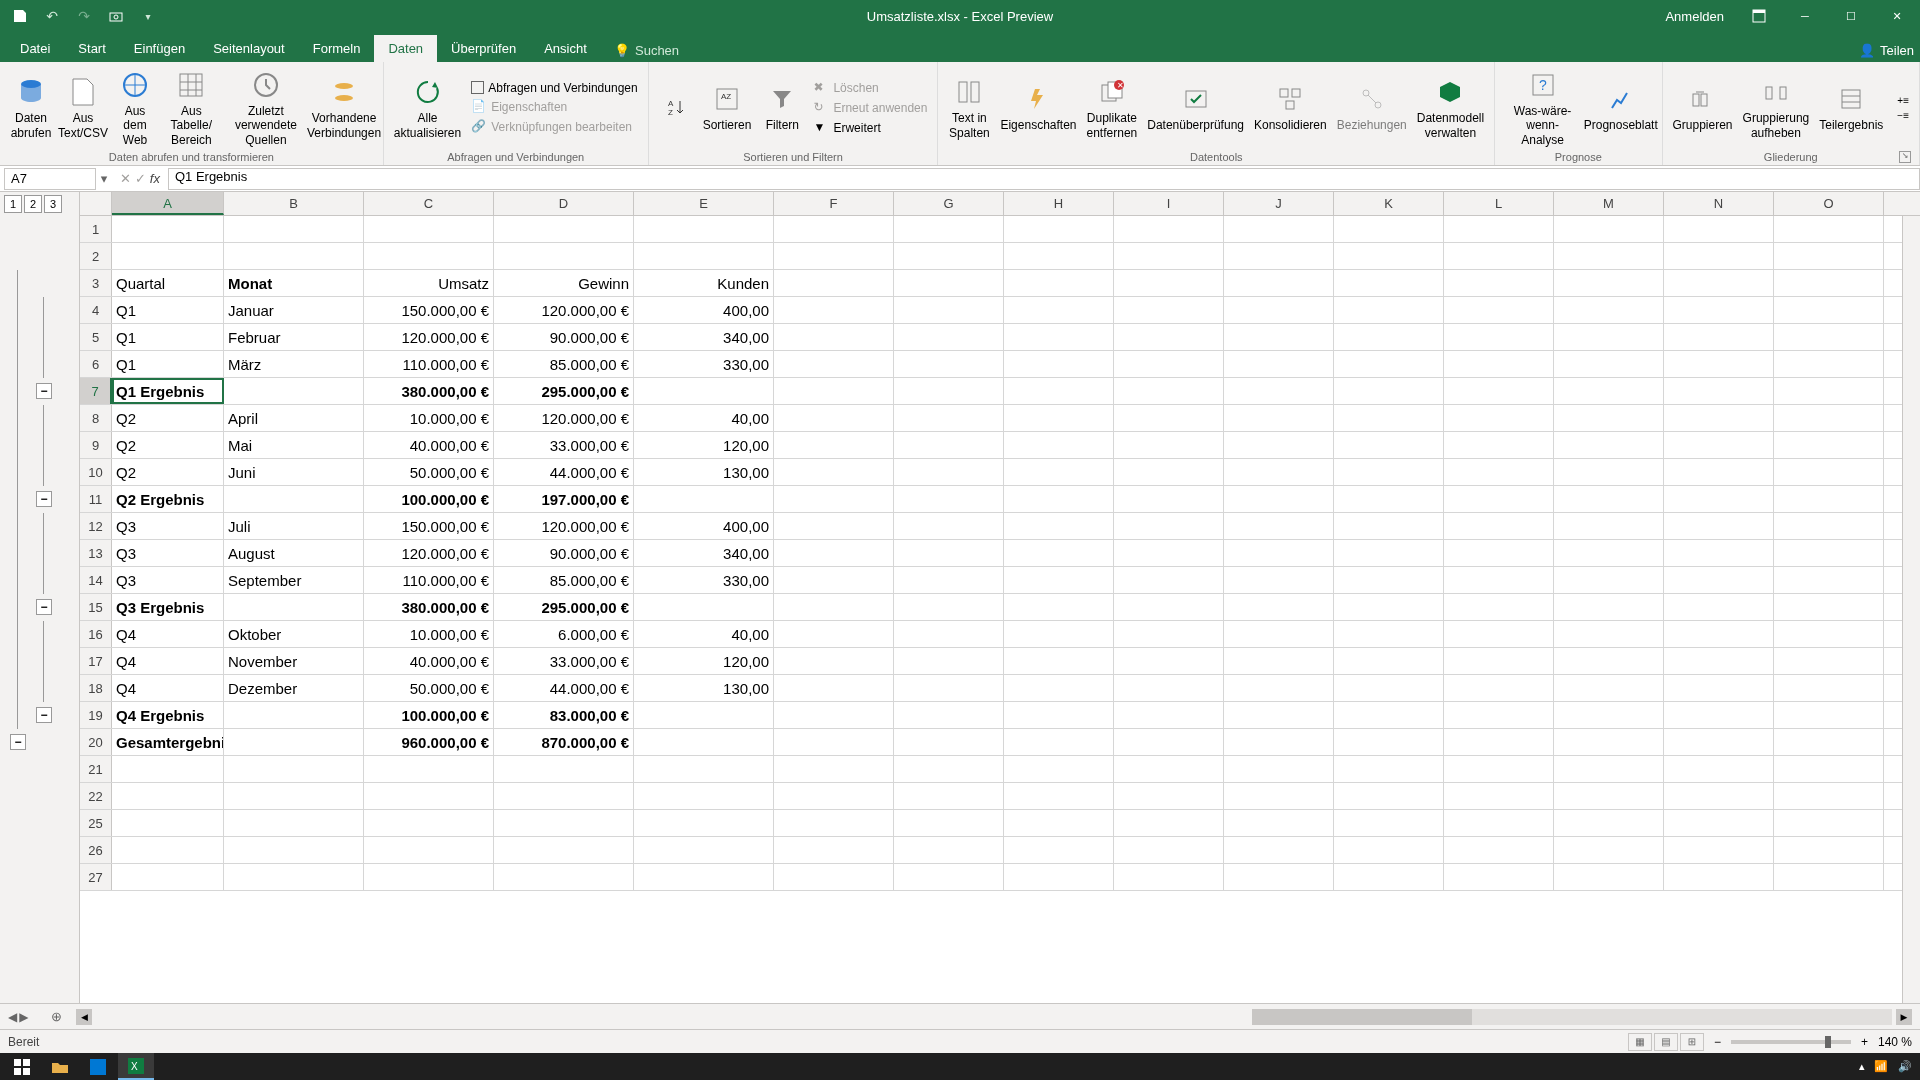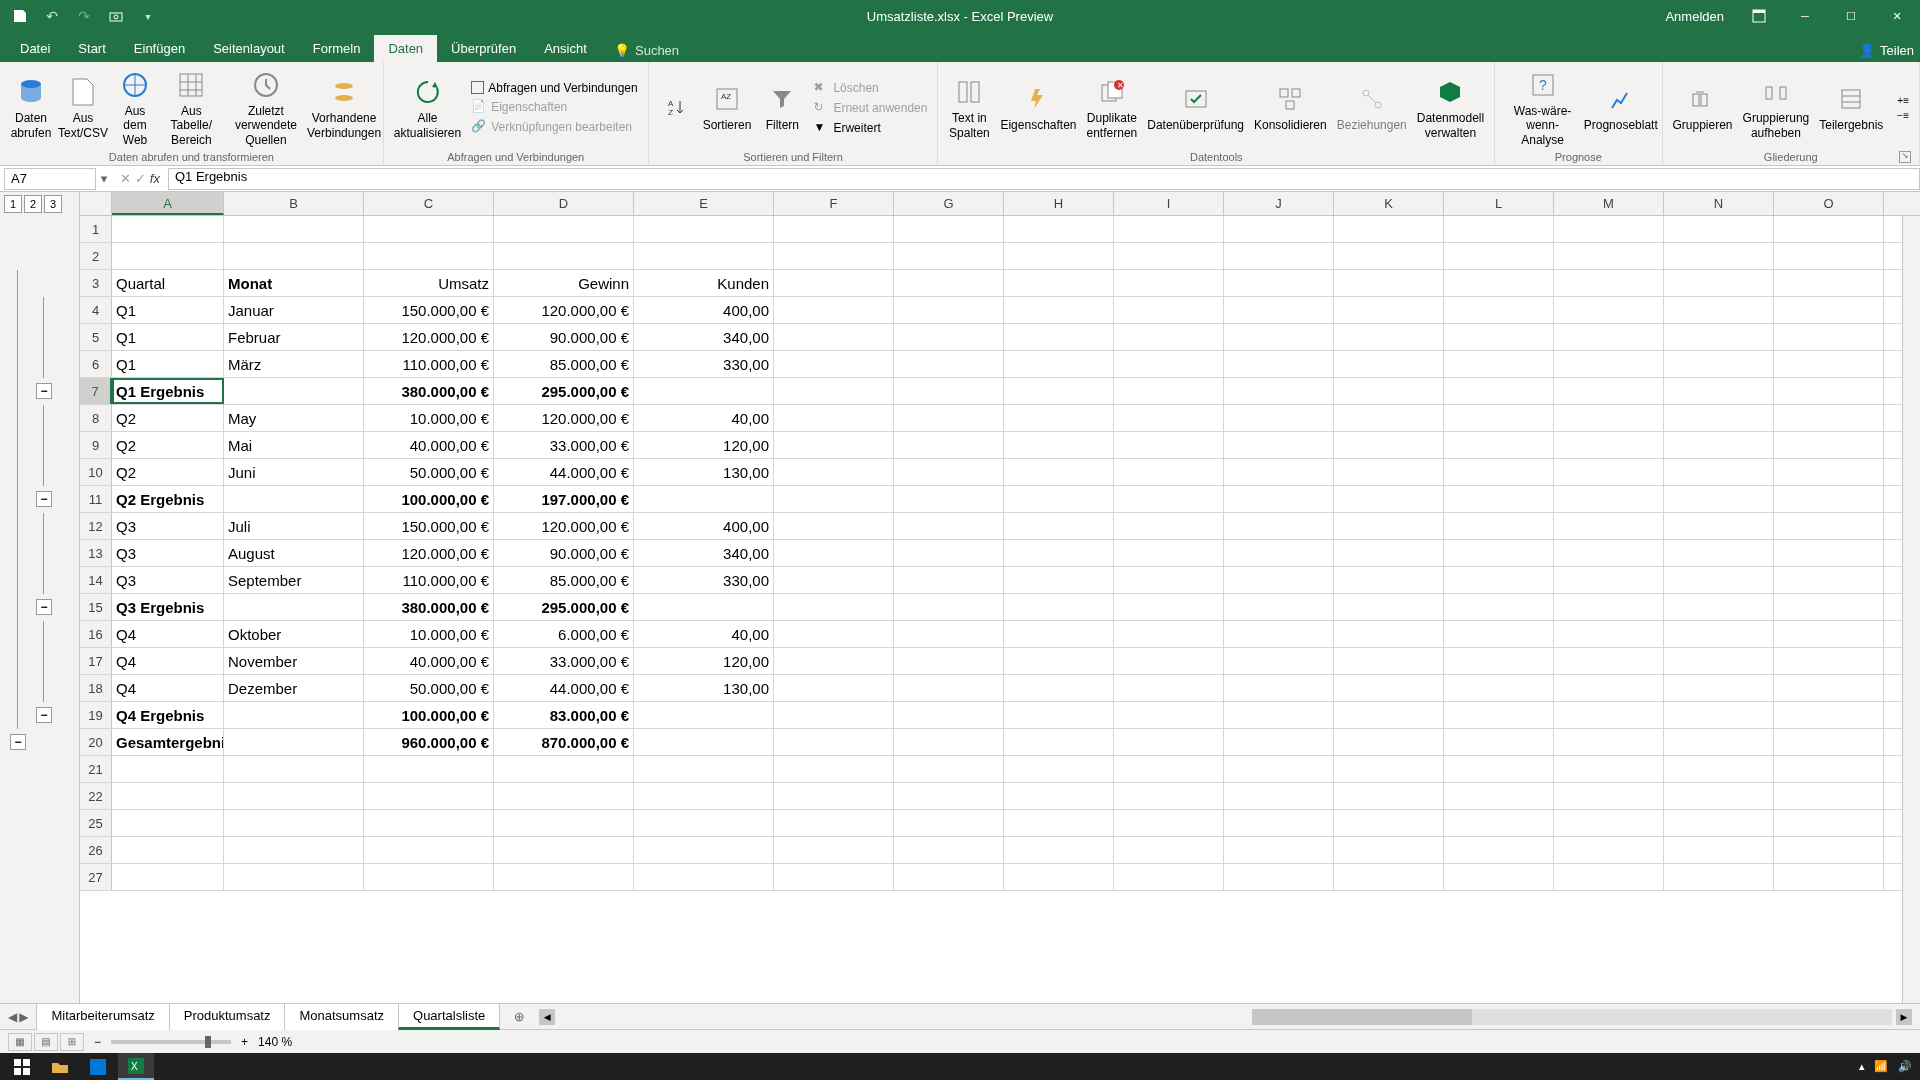--- a/index.html
+++ b/index.html
@@ -615,21 +615,21 @@
           <div class="cell bold" style="width: 110px;"></div>
           <div class="cell bold" style="width: 110px;"></div>
           <div class="cell bold" style="width: 110px;"></div>
           <div class="cell bold" style="width: 110px;"></div>
           <div class="cell bold" style="width: 110px;"></div>
           <div class="cell bold" style="width: 110px;"></div>
         </div>
         <div class="row">
           <div class="row-h">8</div>
           <div class="cell" style="width: 112px;">Q2</div>
-          <div class="cell" style="width: 140px;">May</div>
+          <div class="cell" style="width: 140px;">April</div>
           <div class="cell num" style="width: 130px;">10.000,00 €</div>
           <div class="cell num" style="width: 140px;">120.000,00 €</div>
           <div class="cell num" style="width: 140px;">40,00</div>
           <div class="cell" style="width: 120px;"></div>
           <div class="cell" style="width: 110px;"></div>
           <div class="cell" style="width: 110px;"></div>
           <div class="cell" style="width: 110px;"></div>
           <div class="cell" style="width: 110px;"></div>
           <div class="cell" style="width: 110px;"></div>
           <div class="cell" style="width: 110px;"></div>
@@ -946,37 +946,32 @@
       </div>
     <div class="vscroll"></div>
   </div>
 </div>
 
 <div class="tab-row">
   <div class="tab-nav">
     <span>◀</span>
     <span>▶</span>
   </div>
-  <div id="sheet-tabs" style="display:flex">
-      <div class="sheet-tab">Mitarbeiterumsatz</div>
-      <div class="sheet-tab">Produktumsatz</div>
-      <div class="sheet-tab">Monatsumsatz</div>
-      <div class="sheet-tab active">Quartalsliste</div>
-    </div>
   <div class="add-sheet">⊕</div>
   <div class="hscroll">
     <span class="scroll-btn">◀</span>
     <div class="track">
         <div class="thumb"></div>
       </div>
     <span class="scroll-btn">▶</span>
   </div>
 </div>
 
 <div class="status-bar">
+  <div class="status-left">Bereit</div>
   <div class="status-right">
     <div class="view-btns">
       <div class="view-btn">▦</div>
       <div class="view-btn">▤</div>
       <div class="view-btn">⊞</div>
     </div>
     <span>−</span>
     <div class="zoom-slider">
         <div class="zoom-handle"></div>
       </div>

